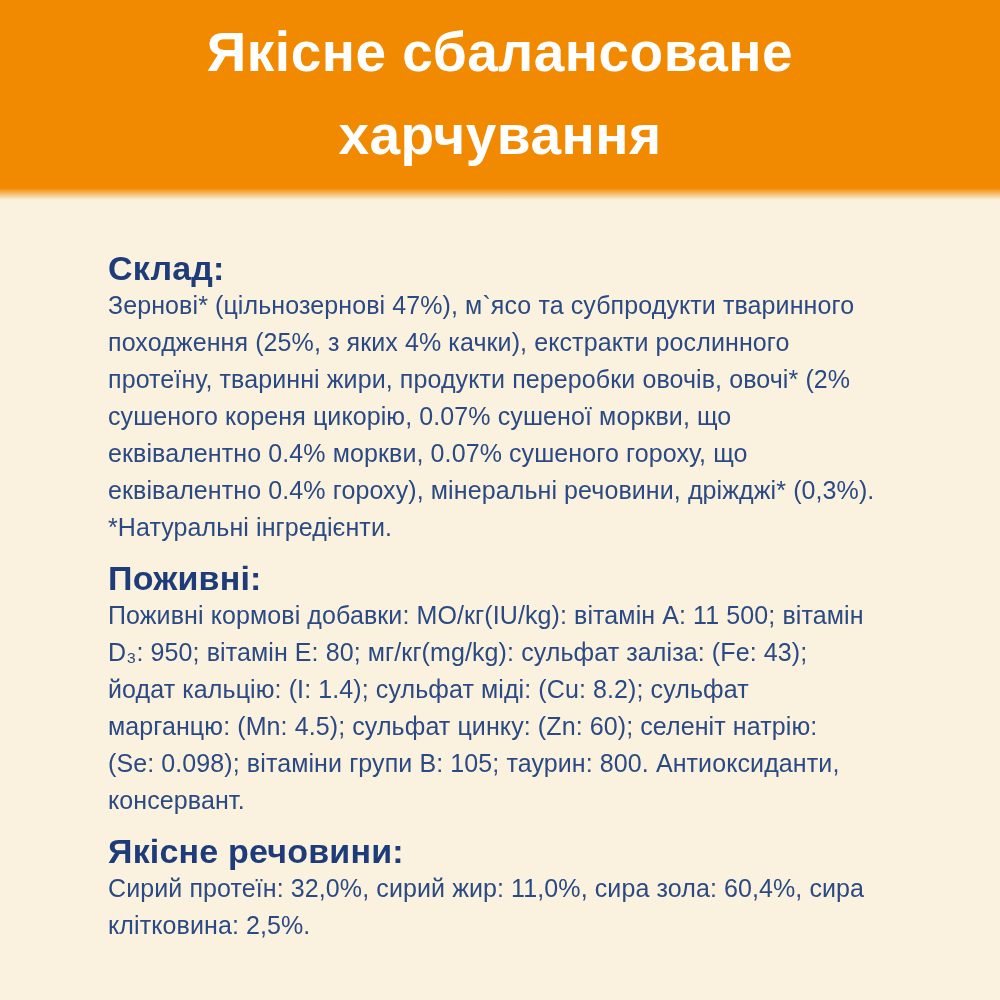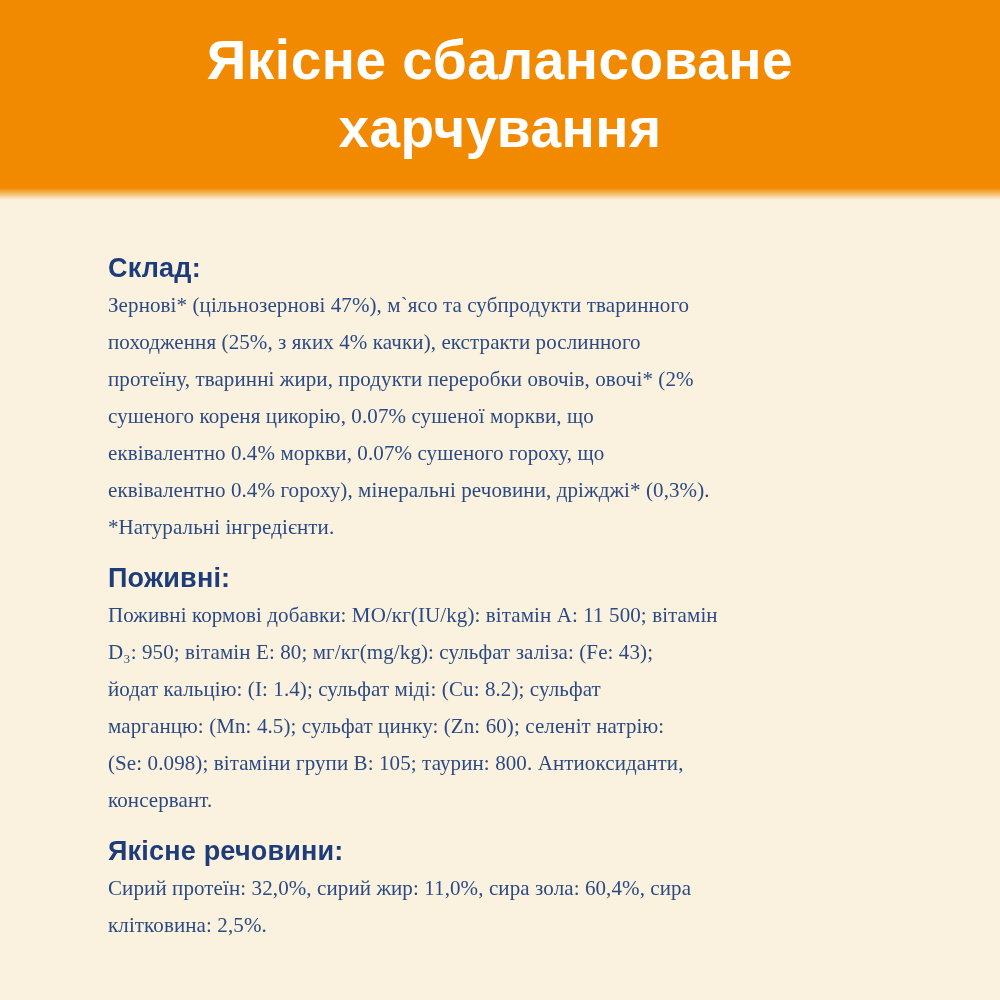--- a/index.html
+++ b/index.html
@@ -27,45 +27,44 @@
     justify-content: center;
   }
   .header-fade {
     height: 12px;
     background: linear-gradient(to bottom, var(--header-bg), var(--page-bg));
   }
   .title {
     color: var(--title-text);
     font-size: 55px;
     font-weight: 700;
-    line-height: 68px;
+    line-height: 83px;
     text-align: center;
     white-space: pre-line;
     letter-spacing: 0.5px;
   }
   .content {
     padding: 0 90px 0 108px;
   }
   .section { margin-top: 14px; }
   .section-first { margin-top: 50px; }
   .section-heading {
     color: var(--heading-text);
-    font-size: 27px;
+    font-size: 34px;
     font-weight: 700;
     line-height: 37px;
     letter-spacing: 0.2px;
   }
   .section-body {
     color: var(--body-text);
-    font-size: 21px;
+    font-size: 25px;
     font-weight: 400;
     line-height: 37px;
     letter-spacing: 0.1px;
     white-space: pre;
-    font-family: Liberation Serif, serif;
   }
 </style>
 </head>
 <body>
 
 <div class="page">
   <header class="header">
     <h1 class="title">Якісне сбалансоване
 харчування</h1>
   </header>

